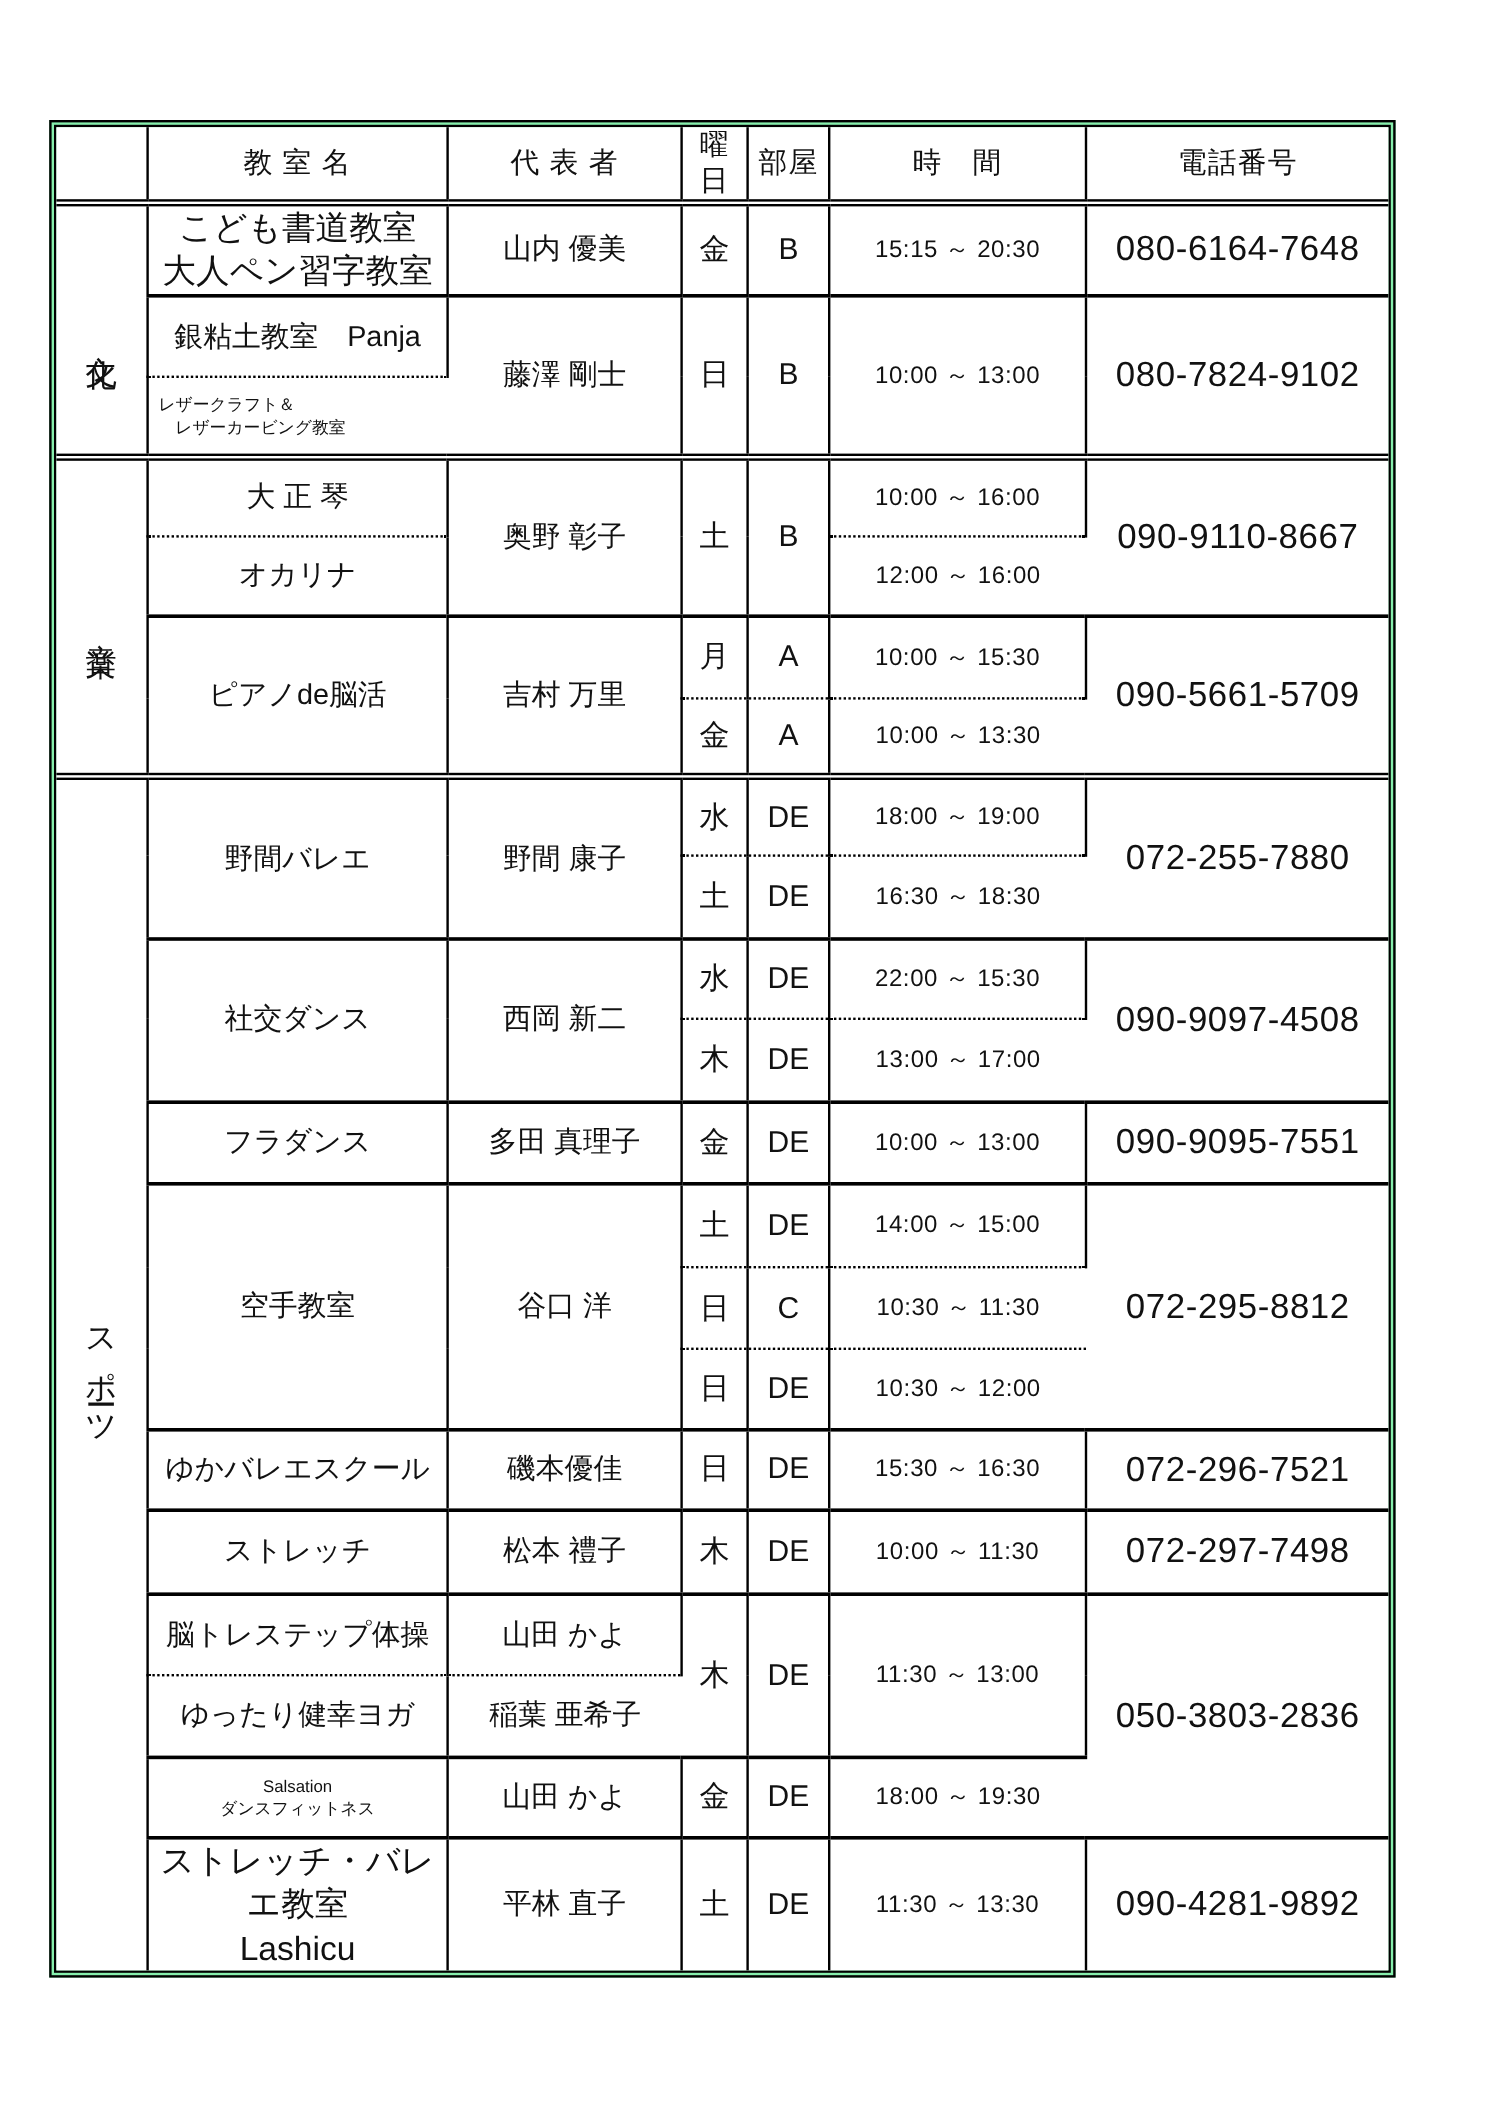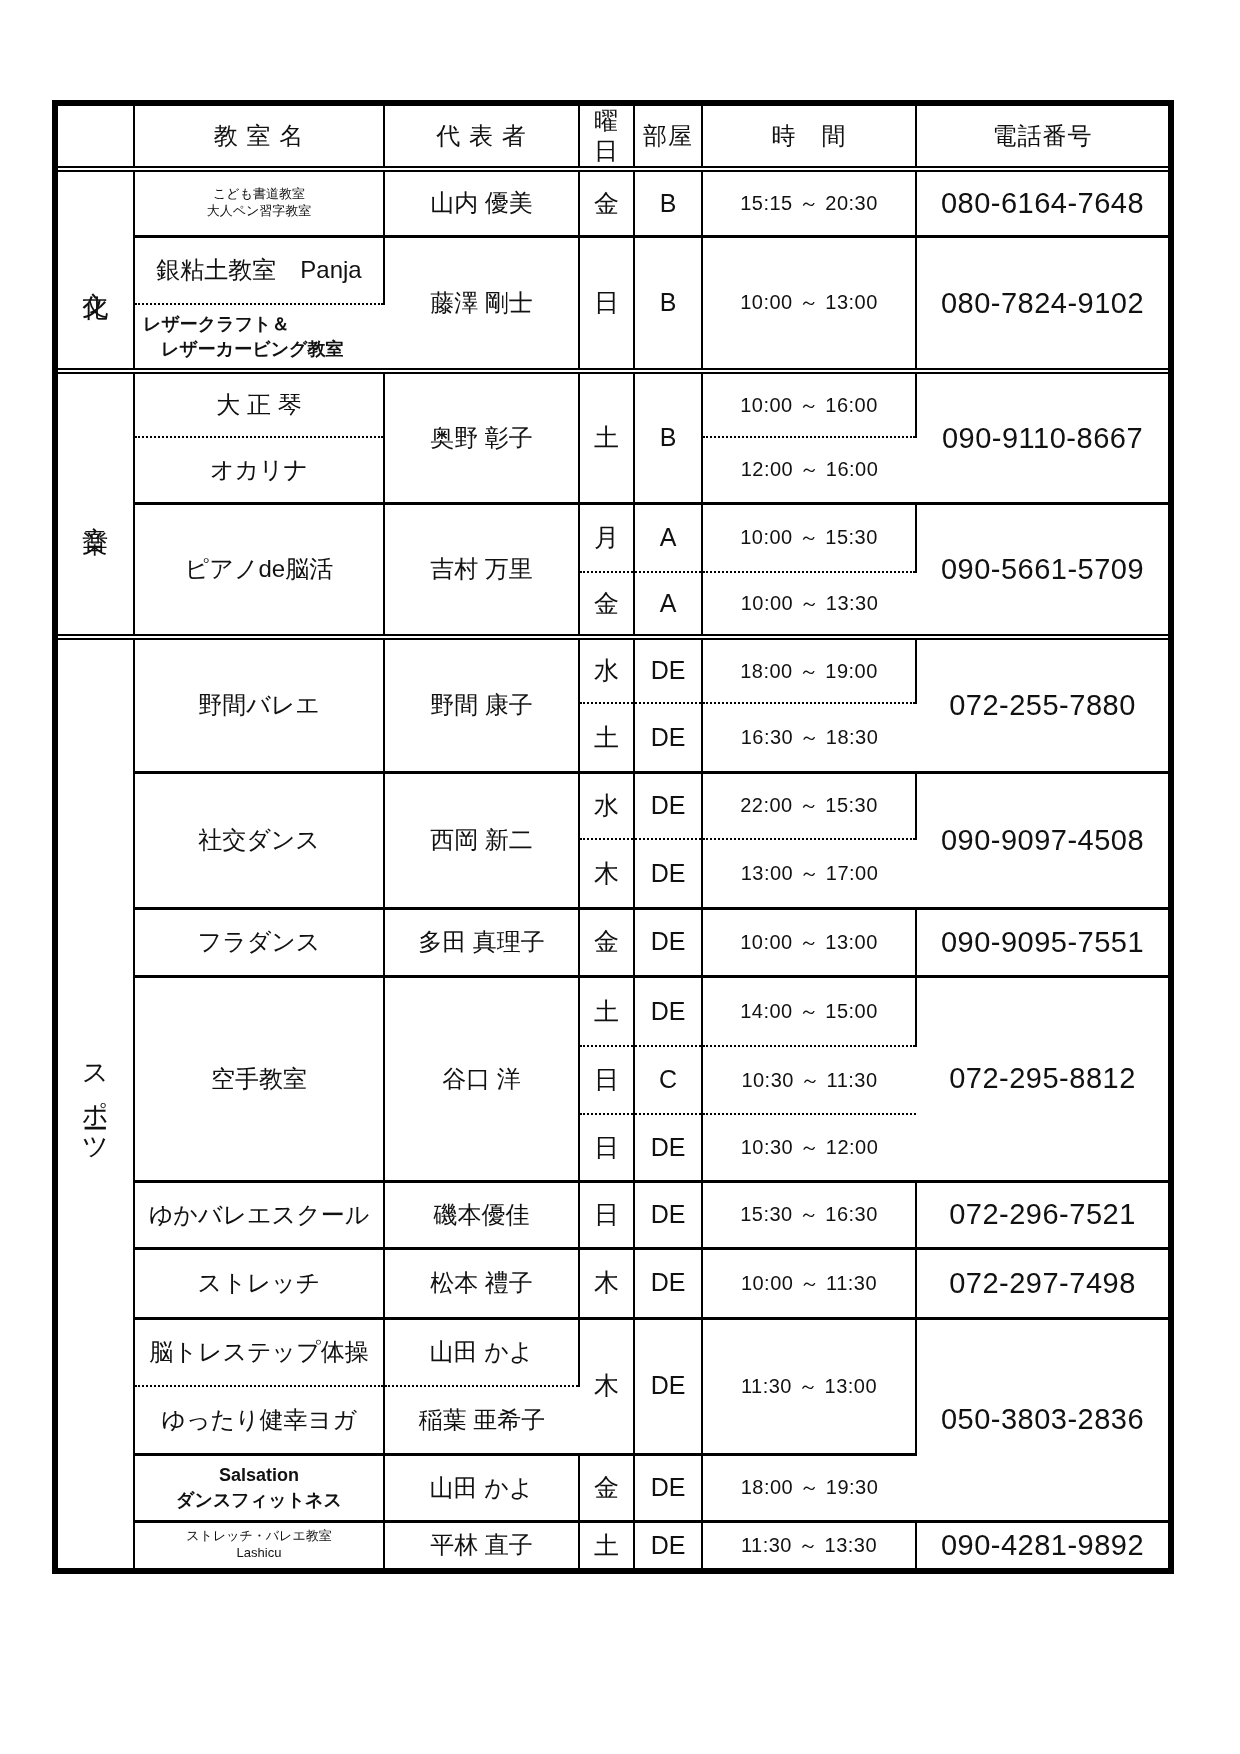--- a/index.html
+++ b/index.html
@@ -3,23 +3,23 @@
 <meta charset="utf-8">
 <style>
   html,body{margin:0;padding:0;background:#ffffff;}
   body{
     width:1240px;height:1754px;position:relative;
     font-family:"Liberation Sans","DejaVu Sans",sans-serif;
     color:#111;
     -webkit-font-smoothing:antialiased;
   }
   .table-wrap{
-    position:absolute;left:52px;top:100px;
+    position:absolute;left:41px;top:100px;
     border:6px double #000;
-    background:#000000;
+    background:#86efac;
   }
   table{
     border-collapse:collapse;
     table-layout:fixed;
     background:#fff;
   }
   col.c-category{width:76px;}
   col.c-name{width:250px;}
   col.c-rep{width:195px;}
   col.c-day{width:55px;}
@@ -56,22 +56,22 @@
   }
   td.col-category .vtext{
     writing-mode:vertical-rl;
     text-orientation:mixed;
     display:inline-block;
     margin:0 auto;
   }
   td.col-day,td.col-room{font-size:25px;}
   td.col-time{font-size:20px;letter-spacing:0.5px;}
   td.col-phone{font-size:29px;letter-spacing:0.5px;}
-  td.sz-sm{font-size:13px;line-height:1.3;margin-left:16px;}
-  td.sz-xs{font-size:18px;line-height:1.35;font-weight:bold;}
+  td.sz-sm{font-size:28px;line-height:1.3;margin-left:16px;}
+  td.sz-xs{font-size:14px;line-height:1.35;}
   td.al-l{text-align:left;padding-left:8px;}
 </style>
 </head>
 <body>
 
 <div class="table-wrap">
   <table>
     <colgroup>
       <col class="c-category">
         <col class="c-name">

